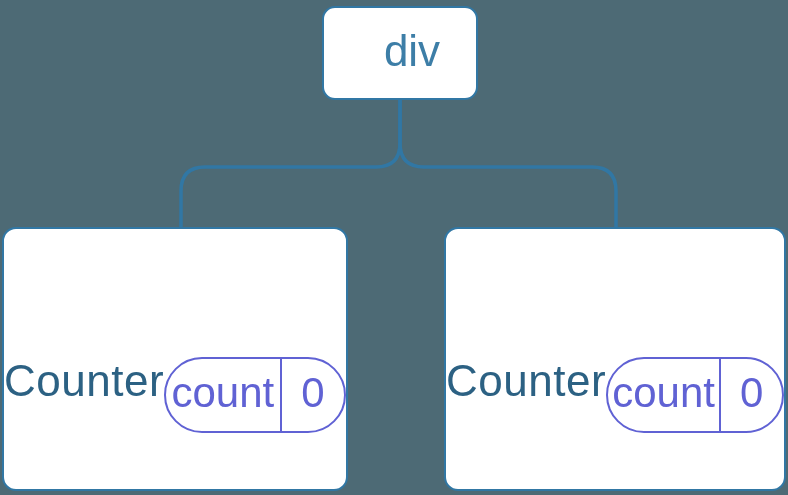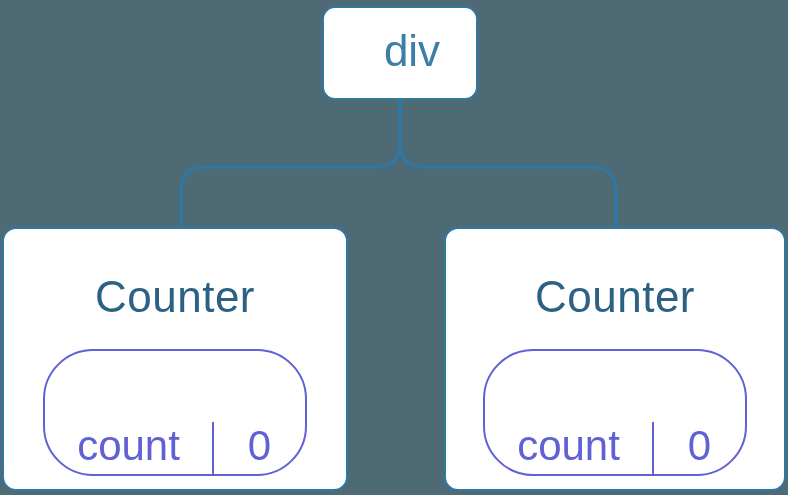--- a/index.html
+++ b/index.html
@@ -48,44 +48,43 @@
   }
   .card {
     position: absolute;
     top: 227px;
     height: 264px;
     box-sizing: border-box;
     background: #ffffff;
     border: 2px solid #3177a4;
     border-radius: 14px;
     display: flex;
-    flex-direction: column;
+    flex-direction: row;
     align-items: center;
     padding-top: 44px;
   }
   .card-left  { left: 2px;   width: 346px; }
   .card-right { left: 444px; width: 342px; }
   .card-title {
     margin: 0;
     font-size: 44px;
     line-height: 48px;
     font-weight: 500;
     color: #2c6183;
     letter-spacing: 0.5px;
   }
   .pill {
     margin-top: 28px;
     width: 264px;
-    height: 127px;
+    height: 76px;
     box-sizing: border-box;
     border: 2px solid #6062d4;
     border-radius: 50px;
     display: flex;
     background: #ffffff;
-    align-items: flex-end;
   }
   .pill-key {
     width: 65%;
     box-sizing: border-box;
     border-right: 2px solid #6062d4;
     display: flex;
     align-items: center;
     justify-content: center;
     font-size: 42px;
     color: #6062d4;

